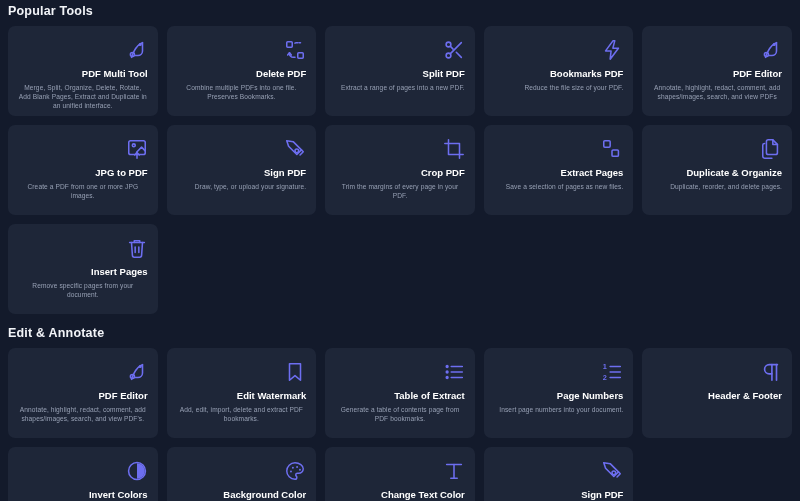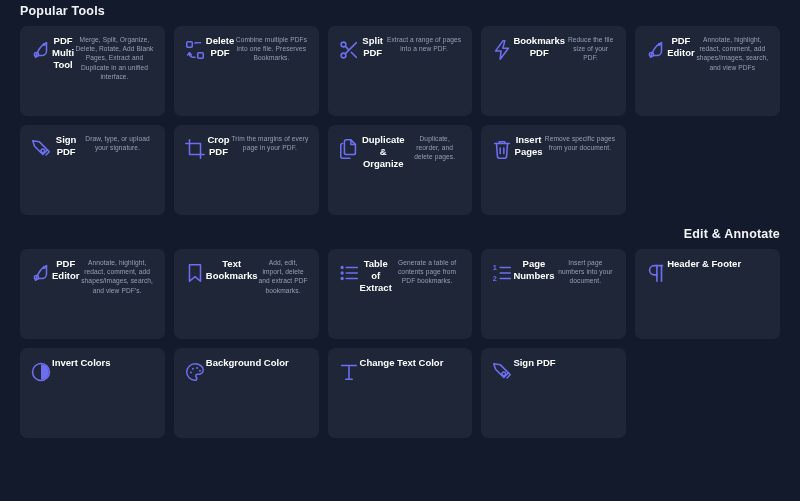--- a/index.html
+++ b/index.html
@@ -2,48 +2,48 @@
 <html><head>
 <meta charset="utf-8">
 <style>
   * { margin:0; padding:0; box-sizing:border-box; }
   html, body {
     width:800px; height:501px;
     background:#131a2b;
     font-family:"Liberation Sans", sans-serif;
     overflow:hidden;
   }
-  .page { width:800px; height:501px; padding:0 20px; position:relative; }
+  .page { width:800px; height:501px; padding:0 8px; position:relative; }
 
   .section-title {
     font-size:12.5px;
     font-weight:bold;
     color:#f2f4f8;
     letter-spacing:0.2px;
     padding-top:4px;
     padding-bottom:8px;
     line-height:14px;
   }
-  .section-title.second { padding-top:12px;text-align:right; }
+  .section-title.second { padding-top:12px; }
 
   .grid {
     display:grid;
     grid-template-columns:repeat(5, 1fr);
     column-gap:9px;
     row-gap:9px;
   }
 
   .card {
     background:#1e2638;
     border-radius:7px;
     height:90px;
     padding:9px 10px 8px;
     display:flex;
-    flex-direction:row;
-    align-items:flex-start;
+    flex-direction:column;
+    align-items:flex-end;
     overflow:hidden;
   }
   .card .icon {
     height:30px;
     display:flex;
     align-items:center;
     justify-content:center;
     margin-bottom:3px;
     flex:0 0 auto;
   }
@@ -126,37 +126,60 @@
               <circle cx="7" cy="17" r="2.2"></circle>
               <circle cx="15.5" cy="6" r="0.9"></circle>
             </svg>
           </div>
           <div class="title">PDF Editor</div>
           <div class="desc">Annotate, highlight, redact, comment, add shapes/images, search, and view PDFs</div>
         </div>
         <div class="card">
           <div class="icon">
             <svg width="22" height="22" viewBox="0 0 24 24" fill="none" stroke="#6d6ef0" stroke-width="1.7" stroke-linecap="round" stroke-linejoin="round">
+              <rect x="3" y="3" width="18" height="15" rx="2"></rect>
+              <circle cx="8.5" cy="8" r="1.6"></circle>
+              <path d="M21 14l-4-4-5.5 5.5"></path>
+              <path d="M12 22v-6"></path>
+              <path d="M9.5 18.5 12 16l2.5 2.5"></path>
+            </svg>
+          </div>
+          <div class="title">JPG to PDF</div>
+          <div class="desc">Create a PDF from one or more JPG images.</div>
+        </div>
+        <div class="card">
+          <div class="icon">
+            <svg width="22" height="22" viewBox="0 0 24 24" fill="none" stroke="#6d6ef0" stroke-width="1.7" stroke-linecap="round" stroke-linejoin="round">
               <path d="M3 3l7 1 9 9-5 5-9-9-2-6z"></path>
               <circle cx="14" cy="14" r="2"></circle>
               <path d="M19 13l2 2-3.5 3.5"></path>
             </svg>
           </div>
           <div class="title">Sign PDF</div>
           <div class="desc">Draw, type, or upload your signature.</div>
         </div>
         <div class="card">
           <div class="icon">
             <svg width="22" height="22" viewBox="0 0 24 24" fill="none" stroke="#6d6ef0" stroke-width="1.7" stroke-linecap="round" stroke-linejoin="round">
               <path d="M6 2v16h16"></path>
               <path d="M2 6h16v16"></path>
             </svg>
           </div>
           <div class="title">Crop PDF</div>
           <div class="desc">Trim the margins of every page in your PDF.</div>
+        </div>
+        <div class="card">
+          <div class="icon">
+            <svg width="22" height="22" viewBox="0 0 24 24" fill="none" stroke="#6d6ef0" stroke-width="1.7" stroke-linecap="round" stroke-linejoin="round">
+              <rect x="3" y="3" width="7" height="7" rx="1.2"></rect>
+              <rect x="12" y="13" width="7" height="7" rx="1.2"></rect>
+            </svg>
+          </div>
+          <div class="title">Extract Pages</div>
+          <div class="desc">Save a selection of pages as new files.</div>
         </div>
         <div class="card">
           <div class="icon">
             <svg width="22" height="22" viewBox="0 0 24 24" fill="none" stroke="#6d6ef0" stroke-width="1.7" stroke-linecap="round" stroke-linejoin="round">
               <path d="M14 2H9a2 2 0 0 0-2 2v12a2 2 0 0 0 2 2h8a2 2 0 0 0 2-2V7l-5-5z"></path>
               <path d="M14 2v5h5"></path>
               <path d="M5 6a2 2 0 0 0-2 2v12a2 2 0 0 0 2 2h8"></path>
             </svg>
           </div>
           <div class="title">Duplicate &amp; Organize</div>
@@ -188,21 +211,21 @@
           </div>
           <div class="title">PDF Editor</div>
           <div class="desc">Annotate, highlight, redact, comment, add shapes/images, search, and view PDF's.</div>
         </div>
         <div class="card">
           <div class="icon">
             <svg width="22" height="22" viewBox="0 0 24 24" fill="none" stroke="#6d6ef0" stroke-width="1.7" stroke-linecap="round" stroke-linejoin="round">
               <path d="M6 3h12v18l-6-5-6 5V3z"></path>
             </svg>
           </div>
-          <div class="title">Text Bookmarks</div>
+          <div class="title">Edit Watermark</div>
           <div class="desc">Add, edit, import, delete and extract PDF bookmarks.</div>
         </div>
         <div class="card">
           <div class="icon">
             <svg width="22" height="22" viewBox="0 0 24 24" fill="none" stroke="#6d6ef0" stroke-width="1.8" stroke-linecap="round" stroke-linejoin="round">
               <line x1="9" y1="6" x2="21" y2="6"></line>
               <line x1="9" y1="12" x2="21" y2="12"></line>
               <line x1="9" y1="18" x2="21" y2="18"></line>
               <circle cx="4.5" cy="6" r="0.9" fill="#6d6ef0"></circle>
               <circle cx="4.5" cy="12" r="0.9" fill="#6d6ef0"></circle>

